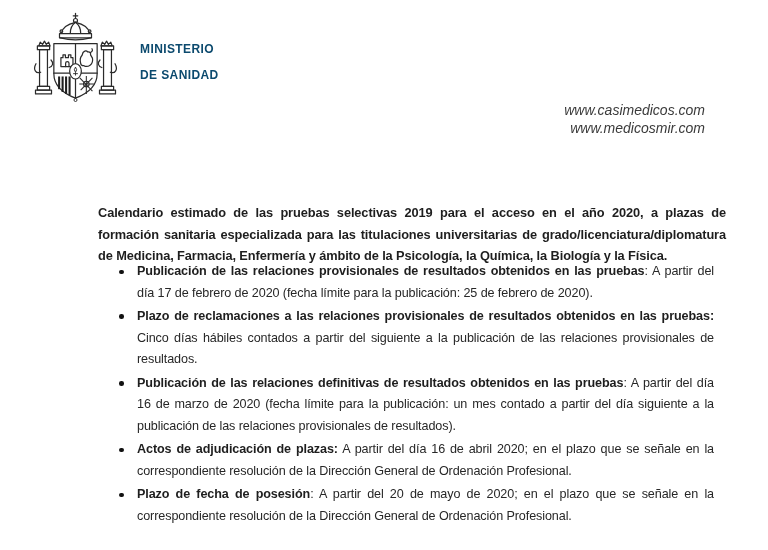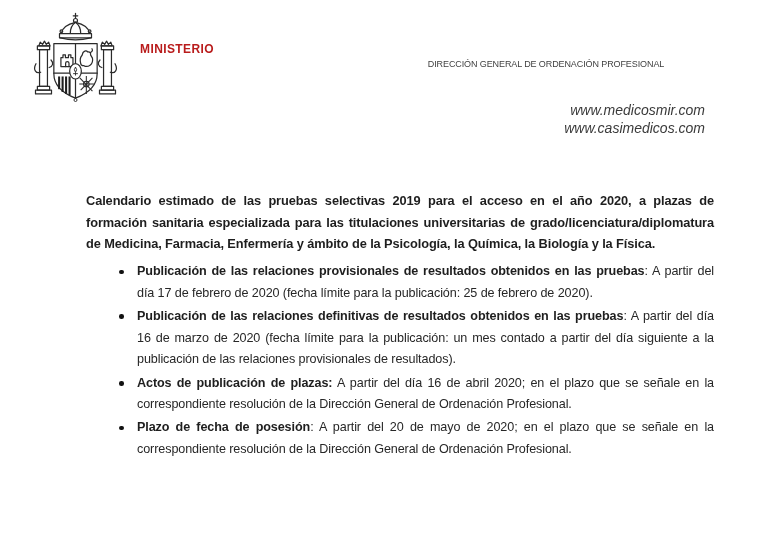--- a/index.html
+++ b/index.html
@@ -11,38 +11,38 @@
     overflow: hidden;
     font-family: "Liberation Sans", sans-serif;
     color: #232323;
   }
   .logo {
     position: absolute; left: 33px; top: 12px;
     width: 85px; height: 96px;
   }
   .ministry {
     position: absolute; left: 140px; top: 36px;
-    font-size: 12px; font-weight: bold; color: #b91c1c;
+    font-size: 12px; font-weight: bold; color: #0c4a6e;
     letter-spacing: 0.4px; line-height: 26px;
   }
   .dept {
     position: absolute; left: 396px; top: 58px; width: 300px;
     text-align: center;
     font-size: 9px; line-height: 13px; color: #3f3f3f;
     letter-spacing: -0.1px;
   }
   .sites {
     position: absolute; right: 63px; top: 101px;
     text-align: right;
     font-style: italic;
     font-size: 14px; line-height: 18px; color: #3a3a3a;
   }
   .intro {
     position: absolute; left: 86px; top: 190px; width: 628px;
-    margin: 0;
+    margin: 12px;
     font-size: 12.8px; font-weight: bold; line-height: 21.6px;
     text-align: justify;
     color: #1e1e1e; letter-spacing: -0.1px;
   }
   .bullets {
     position: absolute; left: 118px; top: 261px; width: 596px;
     margin: 0; padding: 0; list-style: none;
     font-size: 12.6px; line-height: 21.7px;
     color: #272727; letter-spacing: -0.1px;
   }
@@ -122,39 +122,42 @@
   <g>
     <ellipse cx="45" cy="63" rx="6.2" ry="8.2" fill="#ffffff" stroke="#2b2b2b" stroke-width="1.3"></ellipse>
     <path d="M45 58.5 q-2.5 3 0 5.5 q2.5 -2.5 0 -5.5 M42.5 65.5 h5 M45 64 v3.5" fill="none" stroke="#2b2b2b" stroke-width="1"></path>
   </g>
 
   <circle cx="45" cy="93.5" r="1.6" fill="none" stroke="#2b2b2b" stroke-width="1"></circle>
 </svg>
 
 <div class="ministry">
   <div>MINISTERIO</div>
+  <div>DE SANIDAD</div>
 </div>
 
 <div class="dept">
-  <div>DIRECCIÓN GENERAL DE ORDENACIÓN PROFESIONAL</div>
 </div>
 
 <div class="sites">
+  <div>www.casimedicos.com</div>
   <div>www.medicosmir.com</div>
-  <div>www.casimedicos.com</div>
 </div>
 
 <p class="intro">Calendario estimado de las pruebas selectivas  2019 para el acceso en el año 2020, a plazas de formación sanitaria especializada para las titulaciones universitarias de grado/licenciatura/diplomatura de Medicina, Farmacia, Enfermería y ámbito de la Psicología, la Química, la Biología y la Física.</p>
 
 <ul class="bullets">
   <li>
     <span class="dot"></span><span class="b">Publicación de las relaciones provisionales de resultados obtenidos en las pruebas</span><span>: A partir del día 17 de febrero de 2020 (fecha límite para la publicación: 25 de febrero de 2020).</span>
   </li>
   <li>
+    <span class="dot"></span><span class="b">Plazo de reclamaciones a las  relaciones provisionales de resultados obtenidos en las pruebas:</span><span> Cinco días hábiles contados a partir del siguiente a la publicación de las relaciones provisionales de resultados.</span>
+  </li>
+  <li>
     <span class="dot"></span><span class="b">Publicación de las relaciones definitivas de resultados obtenidos en las pruebas</span><span>: A partir del día 16 de marzo de 2020 (fecha límite para la publicación: un mes contado a partir del día siguiente a la publicación de las relaciones provisionales de resultados).</span>
   </li>
   <li>
-    <span class="dot"></span><span class="b">Actos de publicación de plazas:</span><span> A partir del día 16 de abril 2020; en el plazo que se señale en la correspondiente resolución de la Dirección General de Ordenación Profesional.</span>
+    <span class="dot"></span><span class="b">Actos de adjudicación de plazas:</span><span> A partir del día 16 de abril 2020; en el plazo que se señale en la correspondiente resolución de la Dirección General de Ordenación Profesional.</span>
   </li>
   <li>
     <span class="dot"></span><span class="b">Plazo de fecha de posesión</span><span>: A partir del 20 de mayo de 2020; en el plazo que se señale en la correspondiente resolución de la Dirección General de Ordenación Profesional.</span>
   </li>
 </ul>
 
 </body></html>

